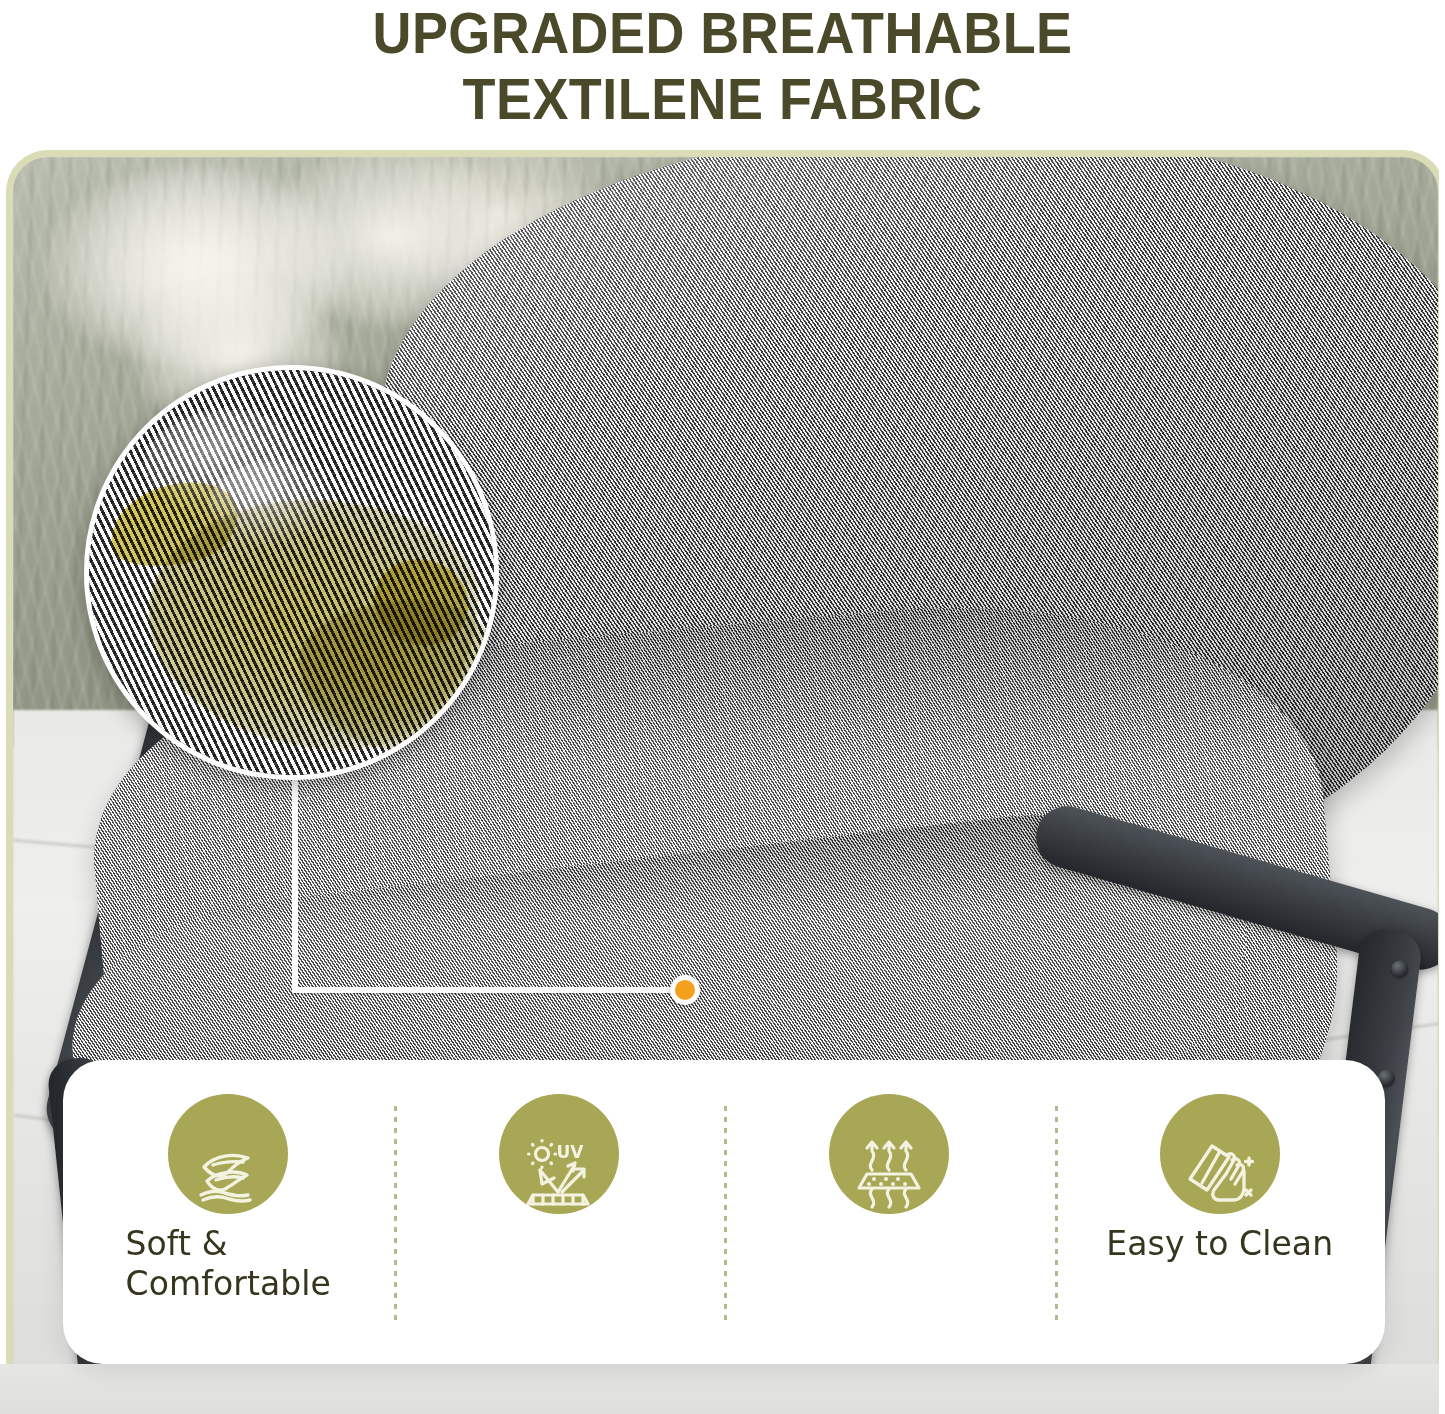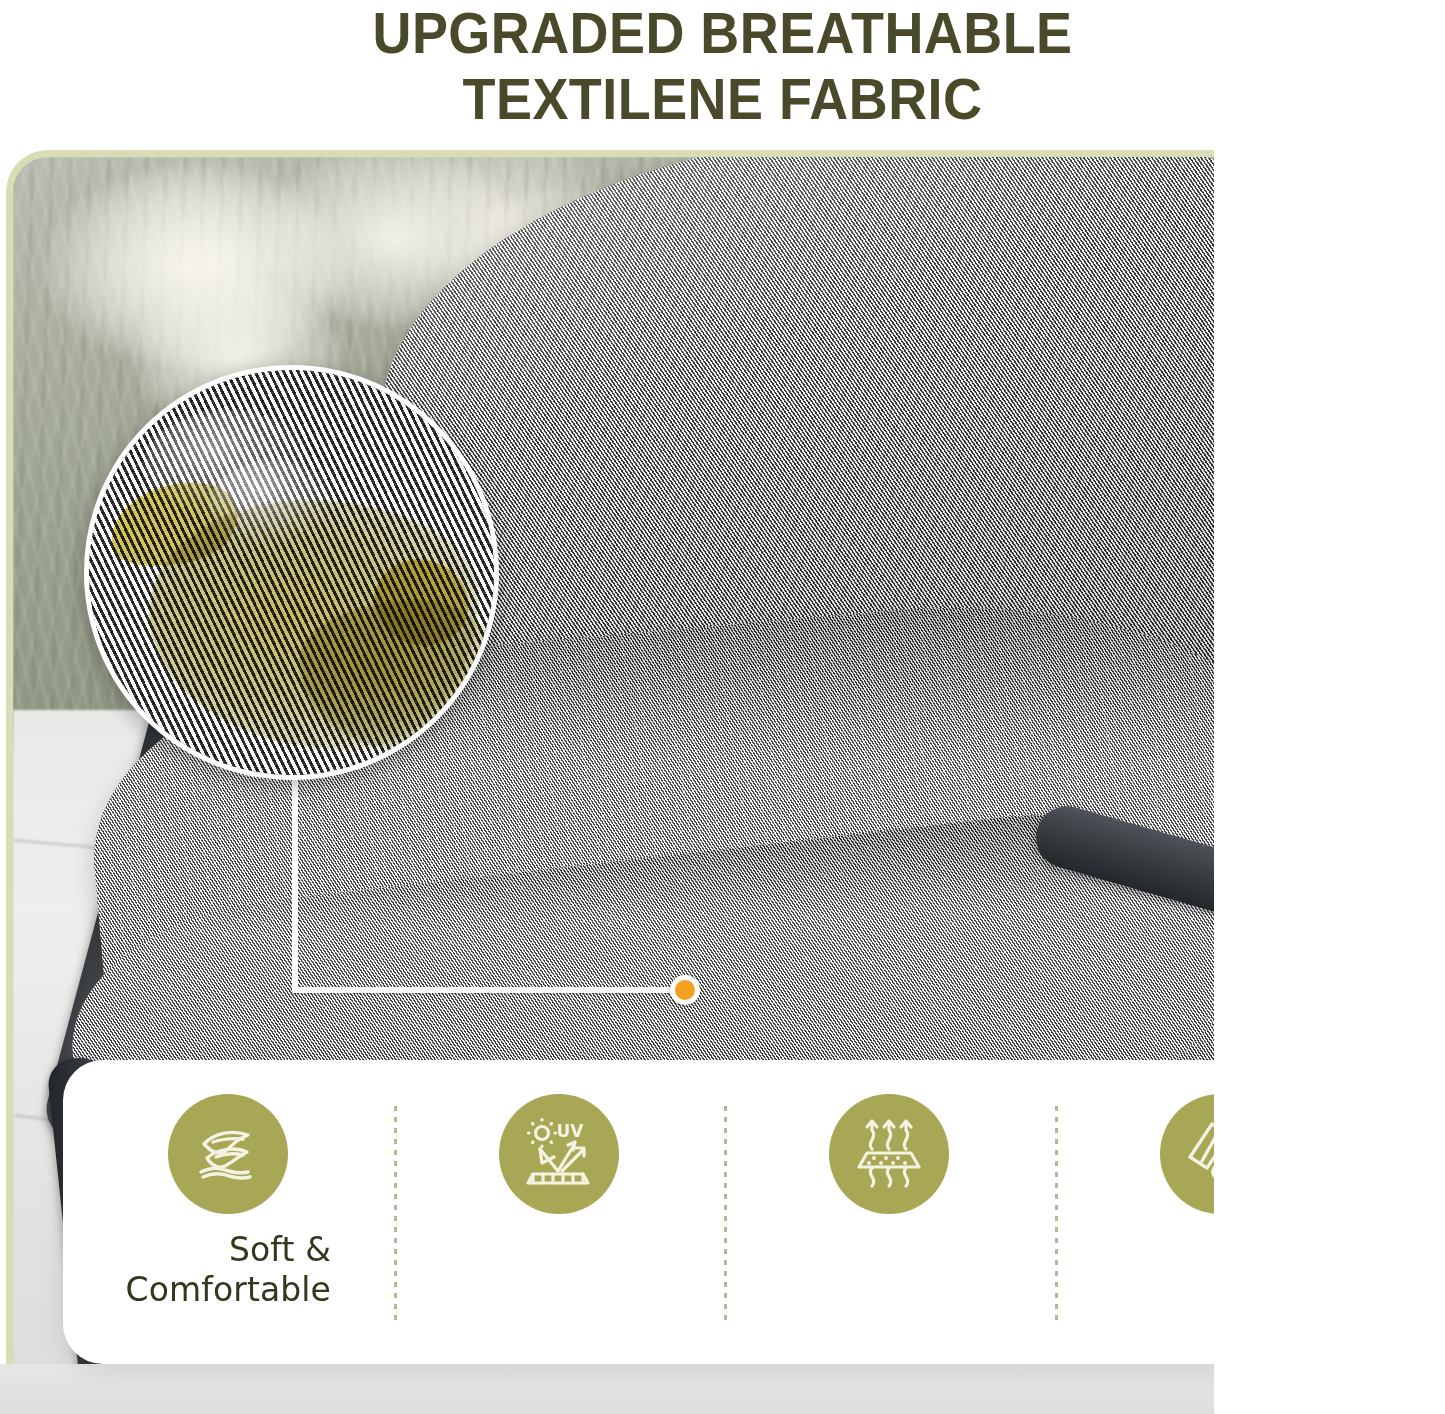--- a/index.html
+++ b/index.html
@@ -4,21 +4,21 @@
 <style>
   * { box-sizing: border-box; margin: 0; padding: 0; }
   html, body {
     width: 1445px; height: 1414px;
     background: #ffffff;
     font-family: "Liberation Sans", sans-serif;
     overflow: hidden;
   }
   .canvas {
     position: relative;
-    width: 1214px; height: 1414px;
+    width: 1439px; height: 1414px;
     background: #ffffff;
     overflow: hidden;
   }
 
   
   .headline {
     position: absolute;
     left: 0; top: 0px;
     width: 1445px;
     text-align: center;
@@ -292,28 +292,28 @@
     width: 3px; height: 214px;
     background-image: linear-gradient(#b6b88e 50%, rgba(255,255,255,0) 0%);
     background-size: 3px 11px;
     background-repeat: repeat-y;
   }
   .icon-circle {
     width: 120px; height: 120px;
     border-radius: 50%;
     background: #a7a756;
     display: flex;
-    align-items: center;
+    align-items: flex-end;
     justify-content: center;
     flex: none;
   }
   .icon-circle svg { display: block; }
   .feature-label {
-    margin-top: 16px;
-    text-align: right;
+    margin-top: 10px;
+    text-align: left;
     font-size: 33px;
     line-height: 40px;
     color: #36361f;
     letter-spacing: 0.1px;
     max-width: 280px;
     font-family: "DejaVu Sans", sans-serif;
     font-weight: 400;
   }
 
   
@@ -468,16 +468,19 @@
           <path d="M30 8 L47 19 L25 52 L8 41 Z"></path>
           <path d="M38 13 L20 45"></path>
           <path d="M45 17 C49 14, 54 17, 52 22 L44 36"></path>
           <path d="M50 22 C54 19, 59 22, 57 27 L49 41"></path>
           <path d="M55 27 C59 25, 63 28, 61 33 L53 46"></path>
           <path d="M44 36 C44 36, 38 44, 32 52 C29 57, 32 62, 37 62 L52 62 C58 62, 62 56, 62 50 L62 33"></path>
           <path d="M67 20 v7 M63.5 23.5 h7"></path>
           <path d="M64 52 l5 5 M69 52 l-5 5"></path>
         </svg>
       </div>
+      <div class="feature-label">
+        <span>Easy to Clean</span>
+      </div>
     </div>
 
   </div>
 </div>
 
 </body></html>

